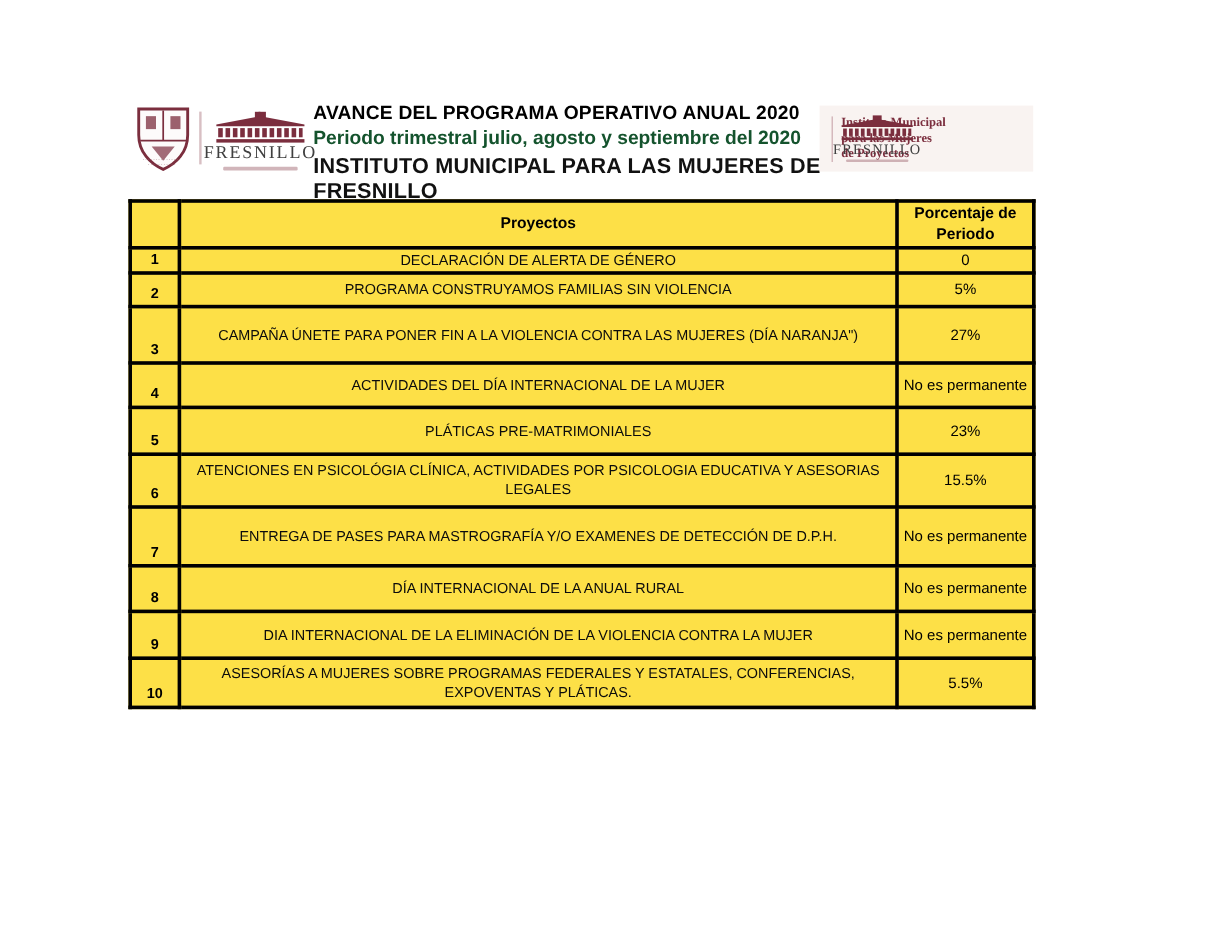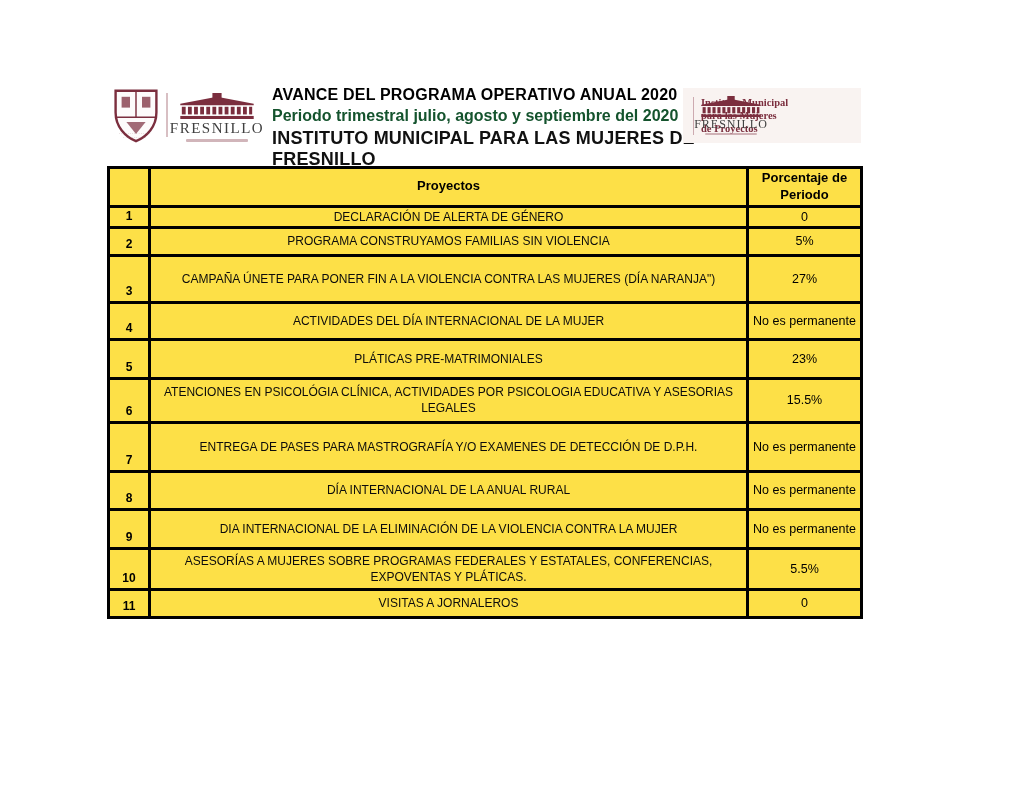--- a/index.html
+++ b/index.html
@@ -23,21 +23,21 @@
   .logo-sep { position: absolute; left: 166px; top: 93px; width: 2px; height: 44px; background: #d8bfc3; }
 
   .fres-logo { position: absolute; display: flex; flex-direction: column; align-items: center; }
   .fres-logo-left { left: 174px; top: 93px; width: 86px; }
   .fres-word { color: #404040; font-family: Liberation Serif, serif; font-weight: 400;
     letter-spacing: 1.5px; }
   .fres-logo-left .fres-word { font-size: 15px; margin-top: 1px; }
   .fres-tagline { background: #b98e95; opacity: .65; border-radius: 1px; }
   .fres-logo-left .fres-tagline { width: 62px; height: 3px; margin-top: 2px; }
 
-  .title-block { position: absolute; left: 272px; top: 86px; width: 430px; }
+  .title-block { position: absolute; left: 261px; top: 86px; width: 430px; }
   .doc-title { font-size: 16px; font-weight: bold; color: #000; letter-spacing: .2px; }
   .doc-sub1 { margin-top: 3px; font-size: 16px; font-weight: 600; color: #14532d; }
   .doc-sub2 { margin-top: 3px; font-size: 18px; font-weight: 700; color: #111; letter-spacing: .2px; }
 
   .inst-box { position: absolute; left: 683px; top: 88px; width: 178px; height: 55px;
     background: #f9f3f1; display: flex; align-items: center; padding: 4px 6px; }
   .inst-logo { display: flex; flex-direction: column; align-items: center; width: 84px; }
   .inst-logo .fres-word { font-size: 12px; letter-spacing: 1px; }
   .inst-logo .fres-tagline { width: 52px; height: 2px; margin-top: 1px; }
   .inst-sep { width: 1px; height: 38px; background: #cdaab0; margin: 0 7px 0 4px; }
@@ -218,22 +218,17 @@
           <tr>
     <td class="num-cell">9</td>
     <td class="project-cell">DIA INTERNACIONAL DE LA ELIMINACIÓN DE LA VIOLENCIA CONTRA LA MUJER</td>
     <td class="avance-cell">No es permanente</td>
   </tr>
           <tr>
     <td class="num-cell">10</td>
     <td class="project-cell">ASESORÍAS A MUJERES SOBRE PROGRAMAS FEDERALES Y ESTATALES, CONFERENCIAS, EXPOVENTAS Y PLÁTICAS.</td>
     <td class="avance-cell">5.5%</td>
   </tr>
-          <tr>
-    <td class="num-cell">11</td>
-    <td class="project-cell">VISITAS A JORNALEROS</td>
-    <td class="avance-cell">0</td>
-  </tr>
         </tbody>
     </table>
   </div>
 
 </div>
 
 </body></html>

